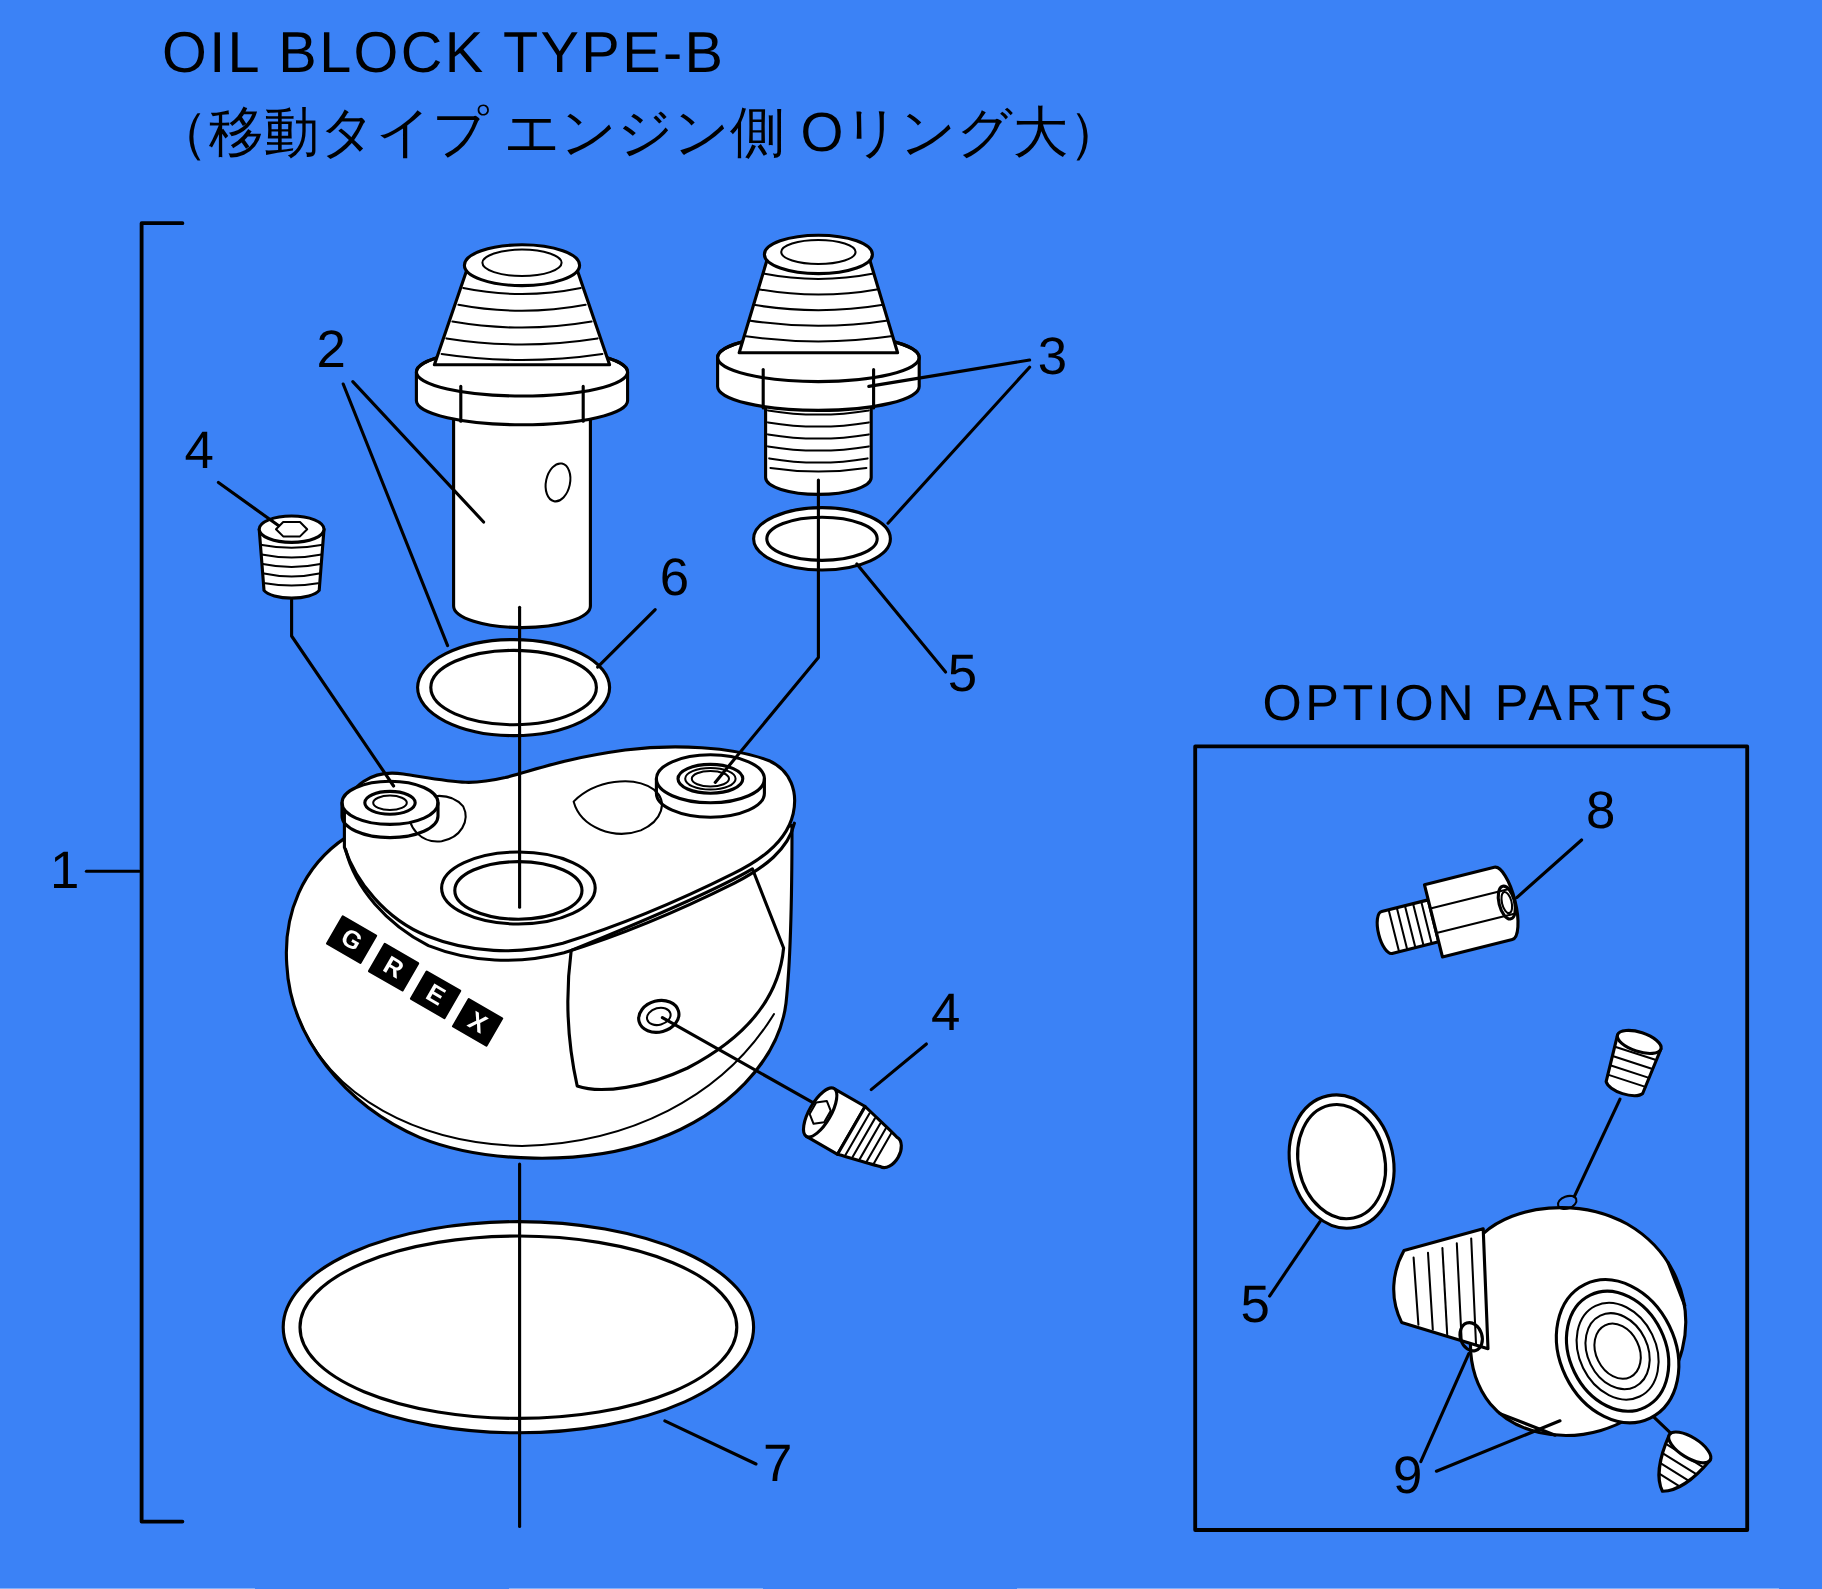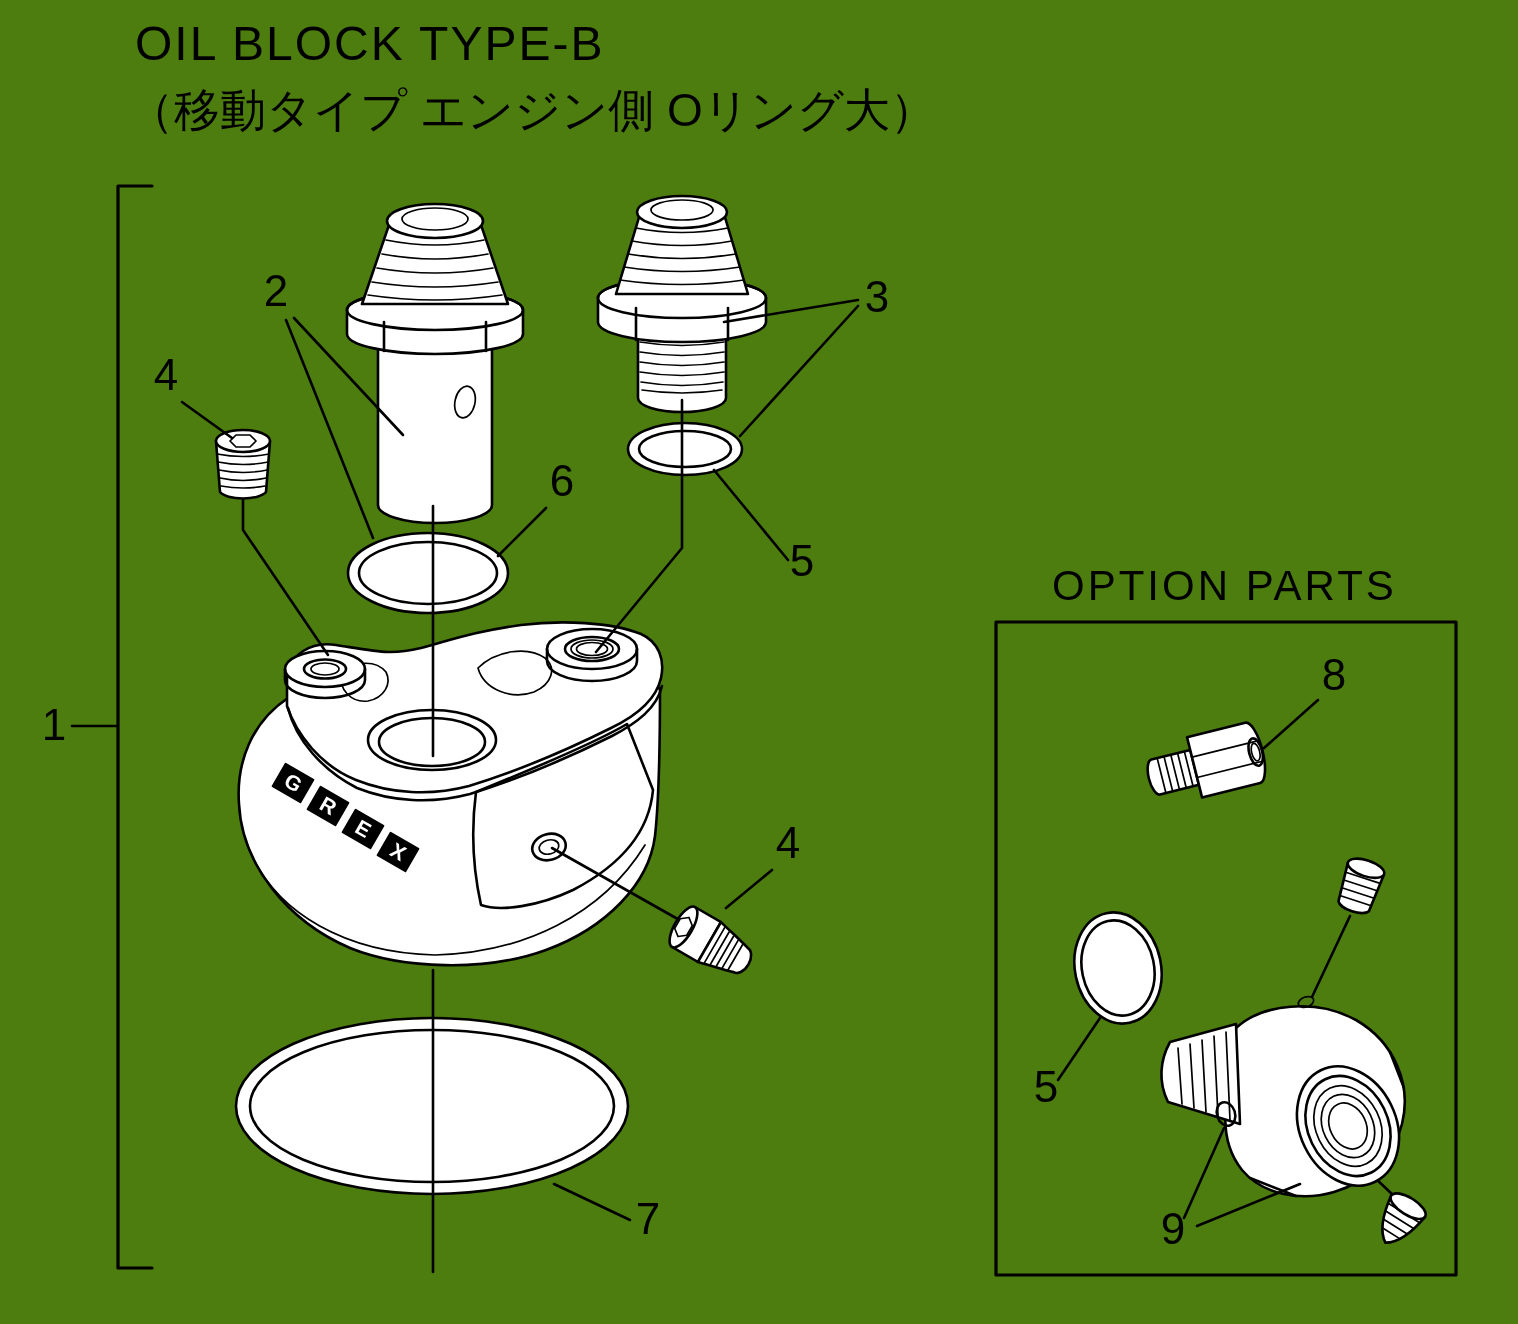--- a/index.html
+++ b/index.html
@@ -1,16 +1,16 @@
 <!DOCTYPE html>
 <html><head>
 <meta charset="utf-8">
 <style>
   html,body{margin:0;padding:0;background:#fff;}
-  .canvas{position:relative;width:1518px;height:1324px;background:#4d7c0f;overflow:hidden;}
+  .canvas{position:relative;width:1518px;height:1324px;background:#3b82f6;overflow:hidden;}
   svg{position:absolute;left:0;top:0;}
   svg *{stroke:#000;stroke-width:2.6;fill:none;stroke-linecap:round;stroke-linejoin:round;}
   svg .f{fill:#fff;}
   svg .t{stroke-width:1.7;}
   svg .w3{stroke-width:3.2;}
   svg text{stroke:none;fill:#000;font-family:"Liberation Sans",sans-serif;}
   svg text.title1{font-size:48px;letter-spacing:2px;}
   svg text.title2{font-size:46px;}
   svg text.optitle{font-size:42px;letter-spacing:3px;}
   svg text.num{font-size:44px;text-anchor:middle;}

